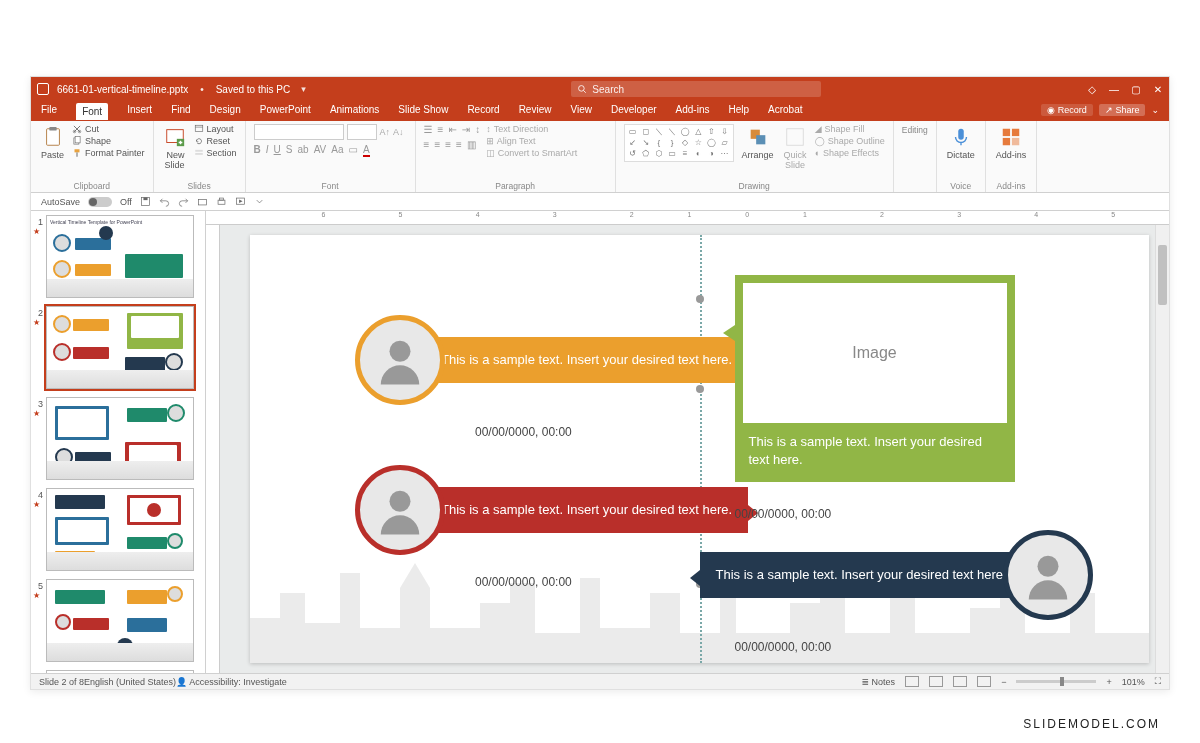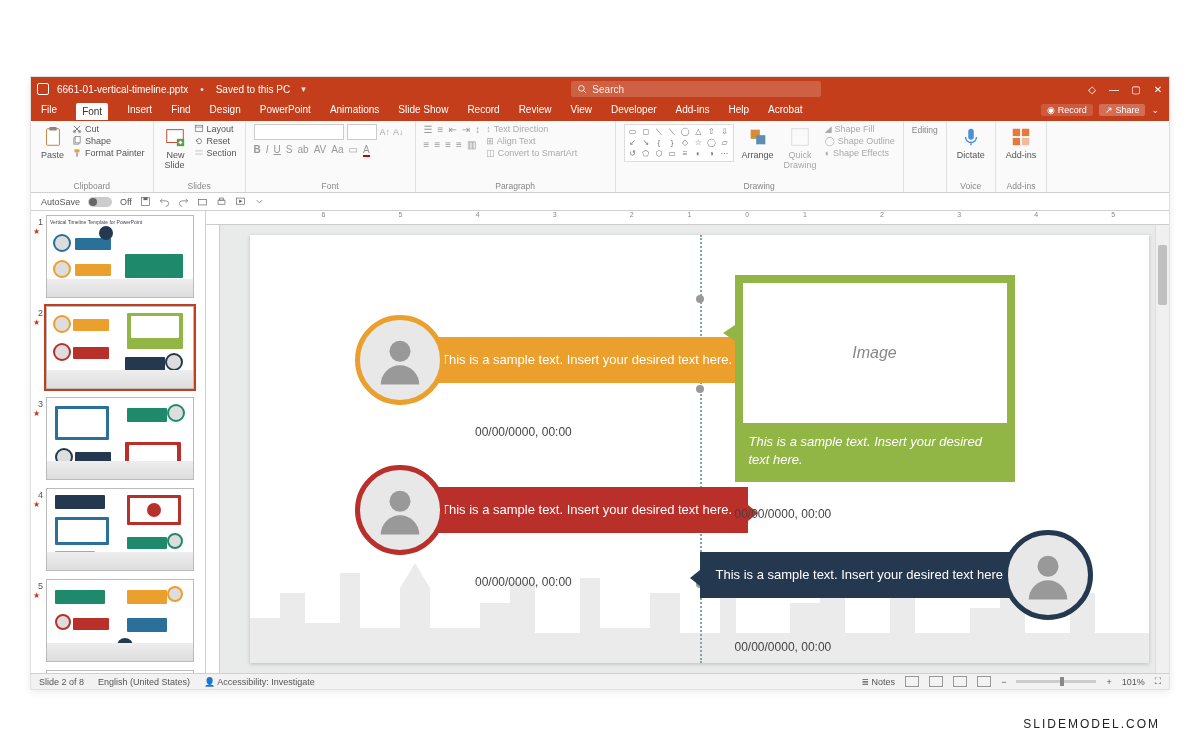--- a/index.html
+++ b/index.html
@@ -87,27 +87,27 @@
 .speech.r { background: #b92f2a; }
 .speech.n { background: #24394f; }
 .speech::after { content:''; position:absolute; top: 18px; width:0; height:0; border-top:8px solid transparent; border-bottom:8px solid transparent; }
 .bubble.left .speech::after { right:-10px; border-left:10px solid currentColor; }
 .bubble.right .speech::after { left:-10px; border-right:10px solid currentColor; }
 .speech.o { color:#eb9f2d; } .speech.o .txt{color:#fff;}
 .speech.r { color:#b92f2a; } .speech.r .txt{color:#fff;}
 .speech.n { color:#24394f; } .speech.n .txt{color:#fff;}
 .datestamp { position: absolute; font-size: 12px; color: #444; }
 
-.imgcard { position: absolute; background: #91b646; padding: 0; font-style: italic; }
+.imgcard { position: absolute; background: #91b646; padding: 0; }
 .imgcard .imgbox { background: #fff; margin: 8px 8px 0 8px; height: 140px; display:flex; align-items:center; justify-content:center; color:#888; font-size:16px; }
 .imgcard .cap { padding: 10px 14px 14px; color: #fff; font-size: 13px; line-height: 1.35; }
 .imgcard::before { content:''; position:absolute; left:-12px; top:50px; border-top:8px solid transparent; border-bottom:8px solid transparent; border-right:12px solid #91b646; }
 
 
-.statusbar { height: 16px; background: #f2f2f2; border-top: 1px solid #d0d0d0; display: flex; align-items: center; font-size: 9px; color: #555; padding: 0 8px; gap: 14px; }
+.statusbar { height: 16px; background: #f2f2f2; border-top: 1px solid #d0d0d0; display: flex; align-items: center; font-size: 9px; color: #555; padding: 0 8px; }
 .statusbar .rsec { margin-left: auto; display: flex; align-items: center; gap: 10px; }
 .zoomslider { width: 80px; height: 3px; background: #ccc; position: relative; }
 .zoomslider::after { content:''; position:absolute; left:55%; top:-3px; width:4px; height:9px; background:#888; }
 .viewbtn { width: 14px; height: 11px; border: 1px solid #999; }
 
 
 .vscroll { position:absolute; right:0; top:0; bottom:0; width:14px; background:#f0f0f0; border-left:1px solid #ddd; }
 .vscroll .thumb { position:absolute; left:2px; right:2px; top:20px; height:60px; background:#c0c0c0; border-radius:2px; }
 
 
@@ -323,21 +323,21 @@
               <rect x="4" y="4" width="10" height="10" fill="#d88b3a"></rect>
               <rect x="10" y="10" width="10" height="10" fill="#5b8fb5"></rect>
             </svg>
           <span>Arrange</span>
         </div>
         <div class="bigbtn" style="opacity:.5">
           <svg class="ic" viewBox="0 0 24 24">
               <rect x="3" y="3" width="18" height="18" fill="none" stroke="#bbb"></rect>
             </svg>
           <span style="white-space:pre-line;text-align:center">Quick
-Drawing</span>
+Slide</span>
         </div>
         <div class="smlist" style="color:#aaa">
           <span>◢ <span>Shape Fill</span></span>
           <span>◯ <span>Shape Outline</span></span>
           <span>◐ <span>Shape Effects</span></span>
         </div>
       </div>
       <div class="label">Drawing</div>
     </div>
 

